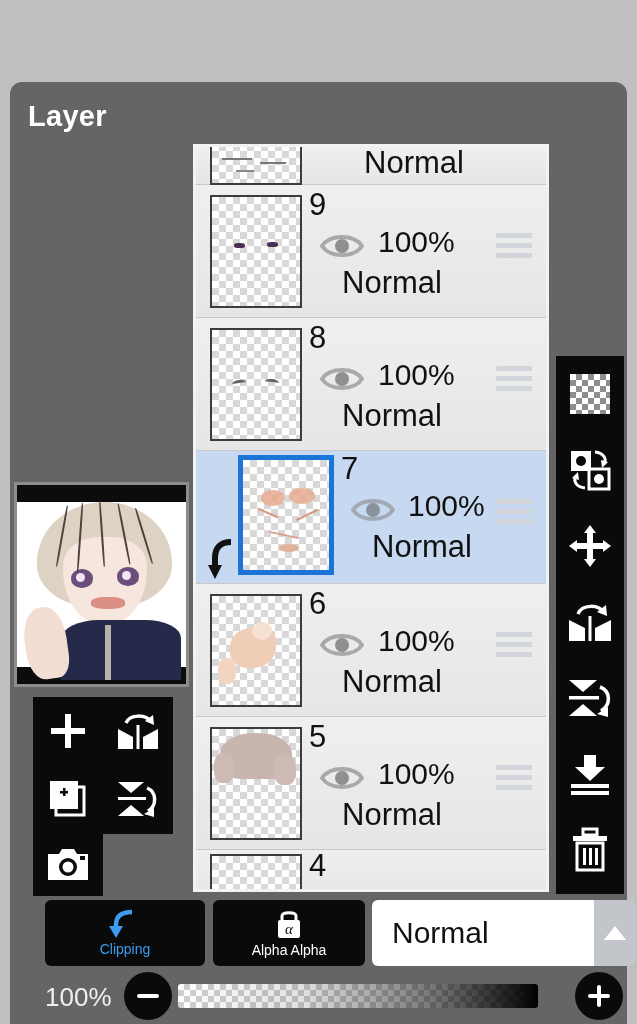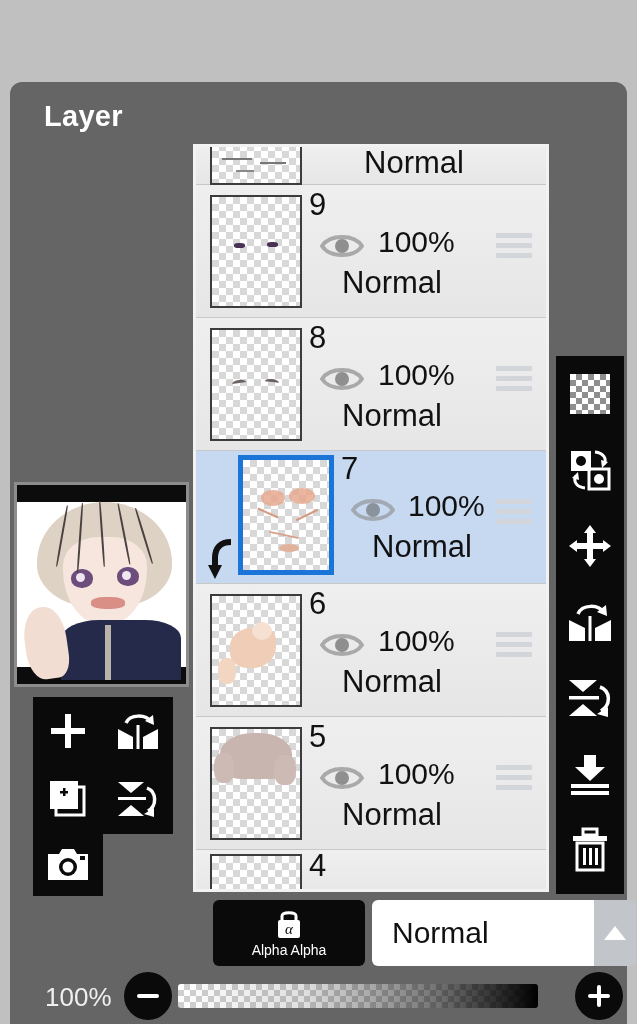--- a/index.html
+++ b/index.html
@@ -50,21 +50,20 @@
     background: #656565;
     border-radius: 12px 12px 0 0;
   }
   .panel-title {
     position: absolute;
     left: 18px; top: 18px;
     color: #ffffff;
     font-size: 29px;
     font-weight: bold;
     letter-spacing: 0.3px;
-    margin-left: 16px;
   }
 
   
   .layer-list {
     position: absolute;
     left: 193px; top: 144px;
     width: 356px; height: 748px;
     background: #ececec;
     border: 3px solid #f2f2f2;
     overflow: hidden;
@@ -579,20 +578,27 @@
     <div class="rb-item">
       <svg width="16" height="46" viewBox="0 0 16 46">
         <circle cx="8" cy="8" r="5" fill="#fff"></circle>
         <circle cx="8" cy="23" r="5" fill="#fff"></circle>
         <circle cx="8" cy="38" r="5" fill="#fff"></circle>
       </svg>
     </div>
   </div>
 
   <div class="btn-row">
+    <div class="pill" style="left:0;width:160px;">
+      <svg width="34" height="30" viewBox="0 0 34 30">
+        <path d="M24 3 C12 3, 8 8, 8 16 L8 20" fill="none" stroke="#3f9bf0" stroke-width="4.5"></path>
+        <path d="M8 29 L1 17 L15 17 Z" fill="#3f9bf0"></path>
+      </svg>
+      <div class="pill-label accent">Clipping</div>
+    </div>
     <div class="pill" style="left:168px;width:152px;">
       <svg width="30" height="32" viewBox="0 0 30 32">
         <path d="M8 12 L8 8 C8 3.5, 22 3.5, 22 8 L22 12" fill="none" stroke="#fff" stroke-width="3"></path>
         <rect x="4" y="12" width="22" height="18" rx="2" fill="#fff"></rect>
         <text x="15" y="26" font-size="15" font-style="italic" text-anchor="middle" fill="#0a0a0a" font-family="'Liberation Serif',serif">α</text>
       </svg>
       <div class="pill-label">Alpha Alpha</div>
     </div>
     <div class="blend-select">
       <span>Normal</span>

